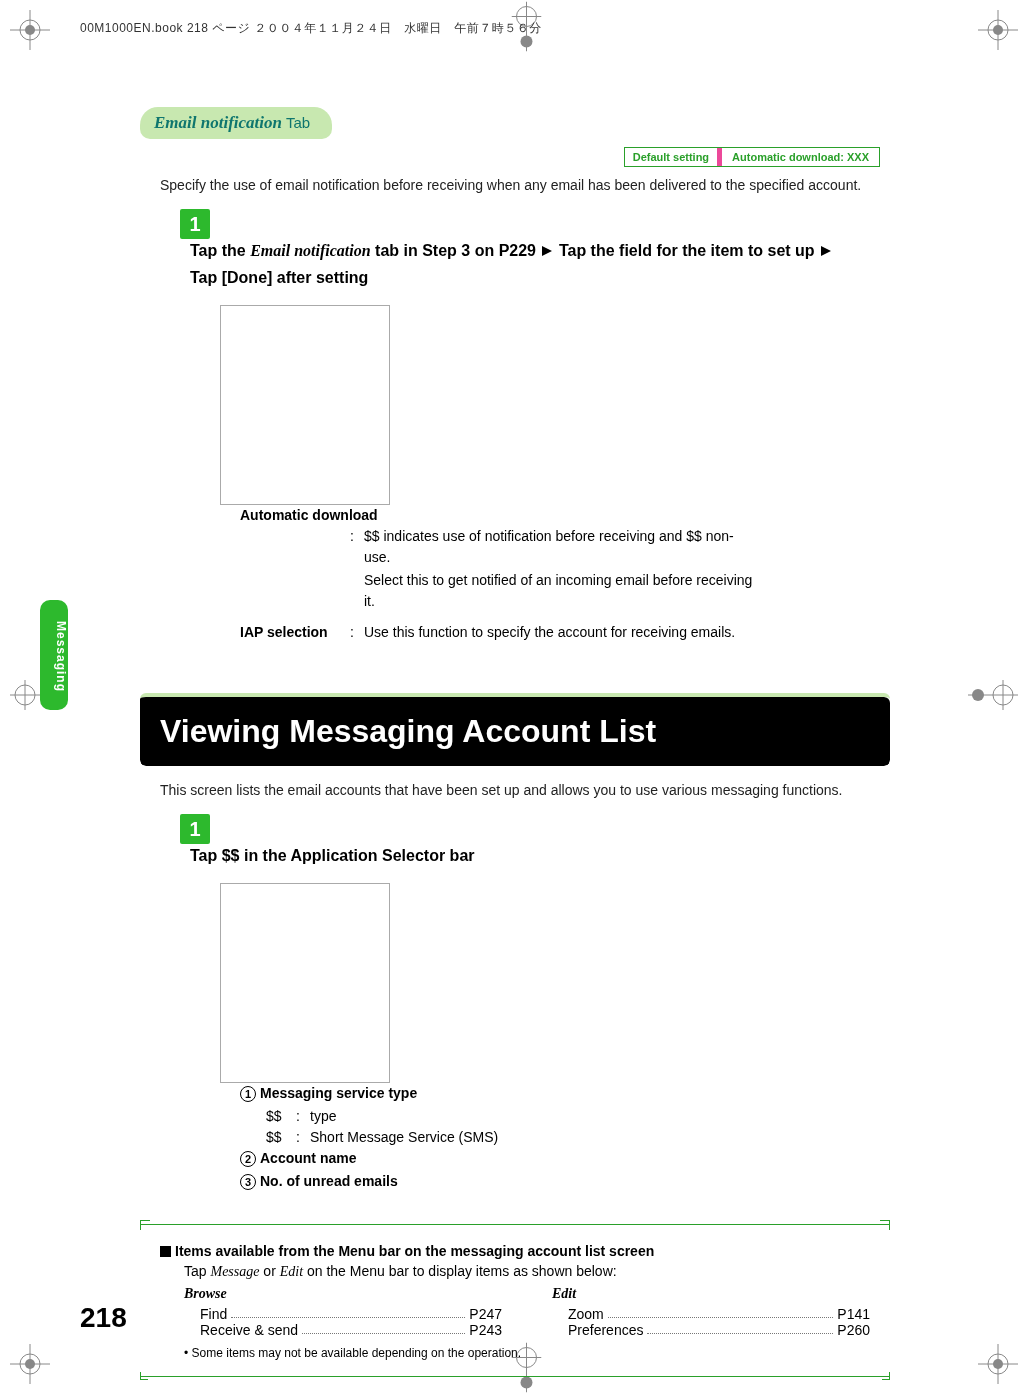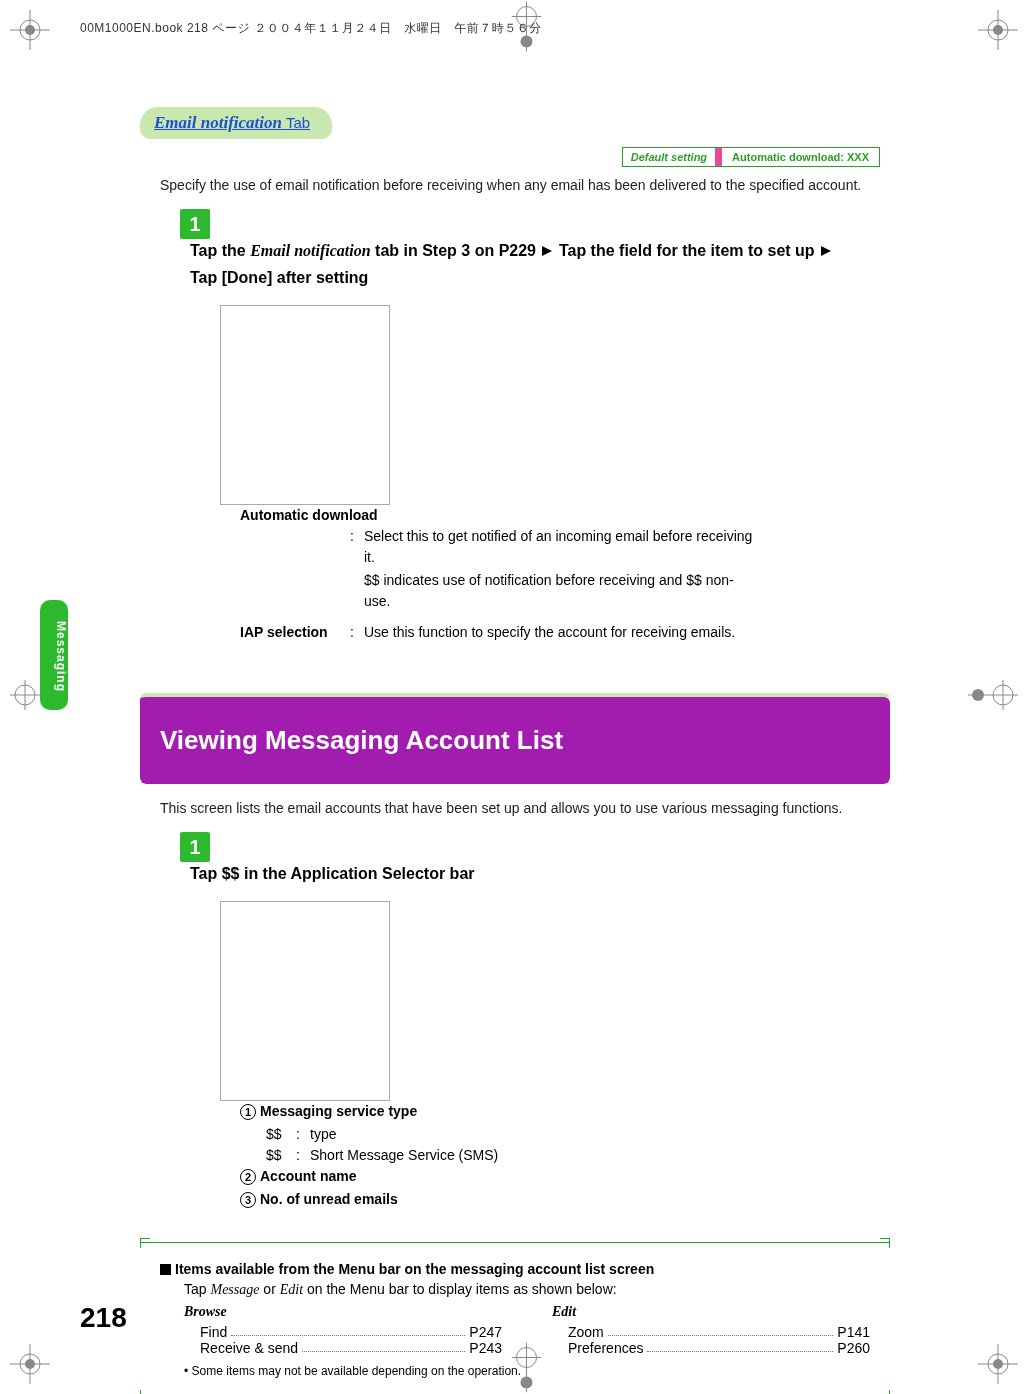--- a/index.html
+++ b/index.html
@@ -37,39 +37,38 @@
     letter-spacing: 0.5px;
   }
 
   .tab-pill {
     display: inline-block;
     background: #c8e8b0;
     border-radius: 18px 18px 10px 10px;
     padding: 6px 22px 6px 14px;
     margin-left: 60px;
     font-size: 15px;
-    color: #1d4ed8;
-    text-decoration: underline;
+    color: #0f766e;
   }
   .tab-pill .it { font-style: italic; font-weight: bold; font-family: "Times New Roman", serif; font-size: 17px; }
   .tab-pill .reg { font-weight: normal; }
   .tab-pill-wrap {
     width: 810px;
     margin-bottom: 8px;
     border-bottom: none;
   }
 
   .default-badge-row { text-align: right; margin: 6px 0 8px 0; padding-right: 70px;}
   .default-badge {
     display: inline-block;
     border: 1px solid #2aa02a;
     font-size: 11px;
     font-weight: bold;
   }
-  .default-badge .lbl { color: #2aa02a; padding: 3px 8px; display:inline-block; border-right: 7px solid #ec4899; font-style: italic;}
+  .default-badge .lbl { color: #2aa02a; padding: 3px 8px; display:inline-block; border-right: 5px solid #ec4899;}
   .default-badge .val { color: #2aa02a; padding: 3px 10px; display:inline-block;}
 
   .body-text { margin: 0 80px 14px 80px; line-height: 1.45; font-size: 14px; color: #222;}
 
   .step-block { margin: 10px 80px 10px 100px; }
   .step-num {
     display: inline-block;
     background: #2db92d;
     color: #fff;
     width: 30px;
@@ -120,25 +119,25 @@
   .full-term { font-weight: bold; }
 
   .section-banner {
     margin: 50px 60px 14px 60px;
     position: relative;
     border-radius: 6px;
     overflow: hidden;
     border-top: 4px solid #c8e8b0;
   }
   .section-banner-inner {
-    background: #a21caf;
+    background: #000000;
     color: #fff;
     font-weight: bold;
-    font-size: 26px;
-    padding: 28px 20px;
+    font-size: 32px;
+    padding: 16px 20px;
     border-radius: 0 6px 6px 6px;
   }
 
   .side-tab {
     position: absolute;
     left: 40px;
     top: 600px;
     width: 28px;
     height: 110px;
     background: #2db92d;
@@ -312,22 +311,22 @@
 
   <div class="desc-block">
     <div class="placeholder-box"></div>
     <div class="desc-right">
       <div class="sub-term-block">
         <div class="full-term">Automatic download</div>
         <div class="dl-row">
           <div class="dl-term"></div>
           <div class="dl-colon">:</div>
           <div class="dl-def">
+            <div>$$ indicates use of notification before receiving and $$ non-use.</div>
             <div>Select this to get notified of an incoming email before receiving it.</div>
-            <div>$$ indicates use of notification before receiving and $$ non-use.</div>
           </div>
         </div>
       </div>
       <div class="dl-row">
         <div class="dl-term">IAP selection</div>
         <div class="dl-colon">:</div>
         <div class="dl-def">Use this function to specify the account for receiving emails.</div>
       </div>
     </div>
   </div>

